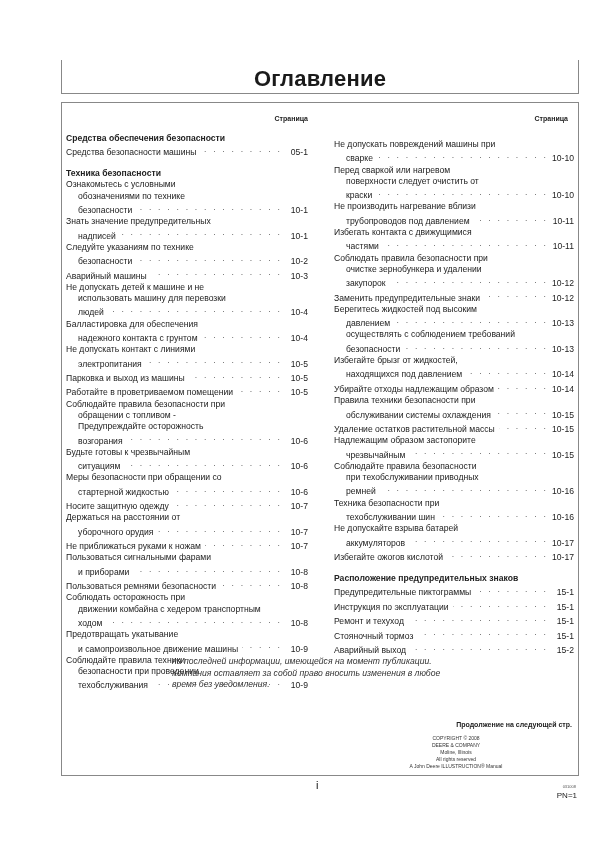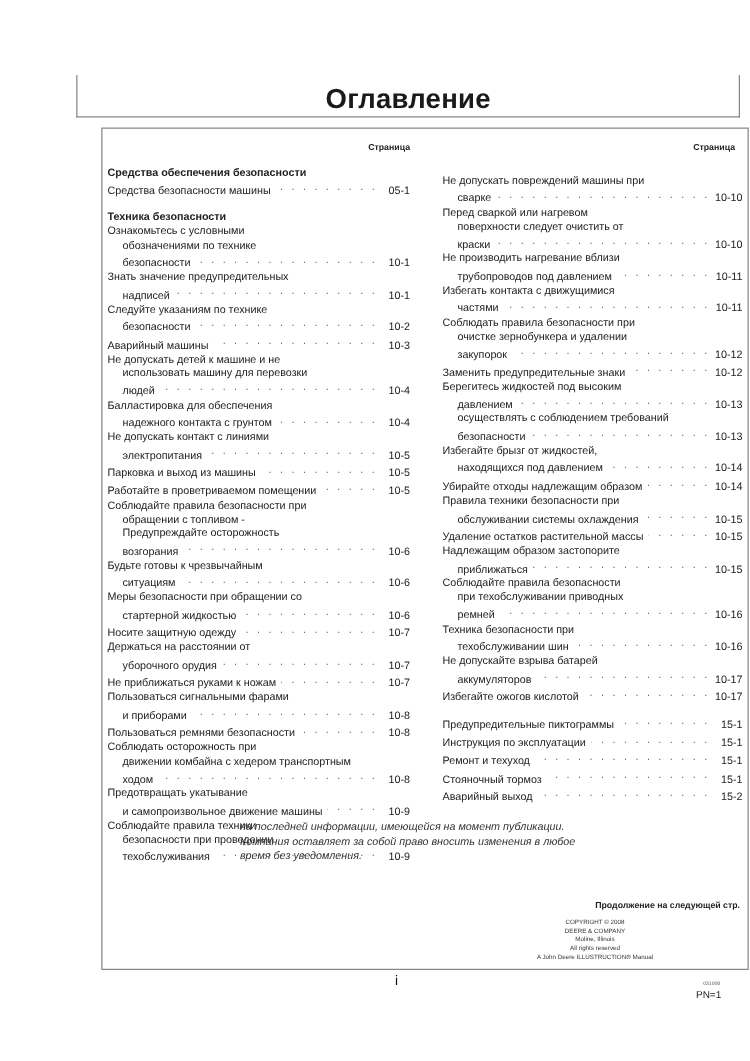--- a/index.html
+++ b/index.html
@@ -1,23 +1,23 @@
 <!DOCTYPE html>
 <html><head>
 <meta charset="utf-8">
 <style>
   html, body { margin:0; padding:0; background:#ffffff; }
   body { width:600px; height:849px; position:relative; overflow:hidden;
          font-family:"Liberation Sans", sans-serif; color:#222; }
   .title-box { position:absolute; left:61px; top:60px; width:516px; height:33px;
-               border-left:1px solid #888; border-right:1px solid #888; border-bottom:1px solid #888;padding-left:13px; }
+               border-left:1px solid #888; border-right:1px solid #888; border-bottom:1px solid #888; }
   .title { position:absolute; left:0; right:0; top:6px; text-align:center;
            font-size:22px; font-weight:bold; color:#1a1a1a; letter-spacing:0.2px; }
   .content-box { position:absolute; left:61px; top:102px; width:516px; height:672px;
-                 border:1px solid #888;margin-left:20px; }
+                 border:1px solid #888; }
   .col { position:absolute; top:0; }
   .col-left { left:4px; width:270px; }
   .col-right { left:272px; width:240px; }
   .col-header { position:absolute; top:12px; right:6px; font-size:7px; font-weight:bold; }
   .col-left .col-header { right:28px; }
   .entries { position:absolute; top:28px; left:0; right:0; }
   .col-right .entries { top:36px; }
   .section-title { font-size:8.6px; font-weight:bold; line-height:11px; margin-top:2px; }
   .section-gap { height:8px; }
   .entry { font-size:8.6px; line-height:11.2px; position:relative; }
@@ -316,21 +316,21 @@
         <div class="entry">
           <span class="line last">
             <span class="txt">Удаление остатков растительной массы</span>
             <span class="dots"></span>
             <span class="pg">10-15</span>
           </span>
         </div>
         <div class="entry">
           <span class="line">Надлежащим образом застопорите</span>
           <span class="line last cont">
-            <span class="txt">приближаться</span>
+            <span class="txt">чрезвычайным</span>
             <span class="dots"></span>
             <span class="pg">10-15</span>
           </span>
         </div>
         <div class="entry">
           <span class="line">Соблюдайте правила безопасности</span>
           <span class="line cont">при техобслуживании приводных</span>
           <span class="line last cont">
             <span class="txt">ремней</span>
             <span class="dots"></span>
@@ -354,20 +354,21 @@
           </span>
         </div>
         <div class="entry">
           <span class="line last">
             <span class="txt">Избегайте ожогов кислотой</span>
             <span class="dots"></span>
             <span class="pg">10-17</span>
           </span>
         </div>
         <div class="section-gap"></div>
+        <div class="section-title">Расположение предупредительных знаков</div>
         <div class="entry">
           <span class="line last">
             <span class="txt">Предупредительные пиктограммы</span>
             <span class="dots"></span>
             <span class="pg">15-1</span>
           </span>
         </div>
         <div class="entry">
           <span class="line last">
             <span class="txt">Инструкция по эксплуатации</span>

